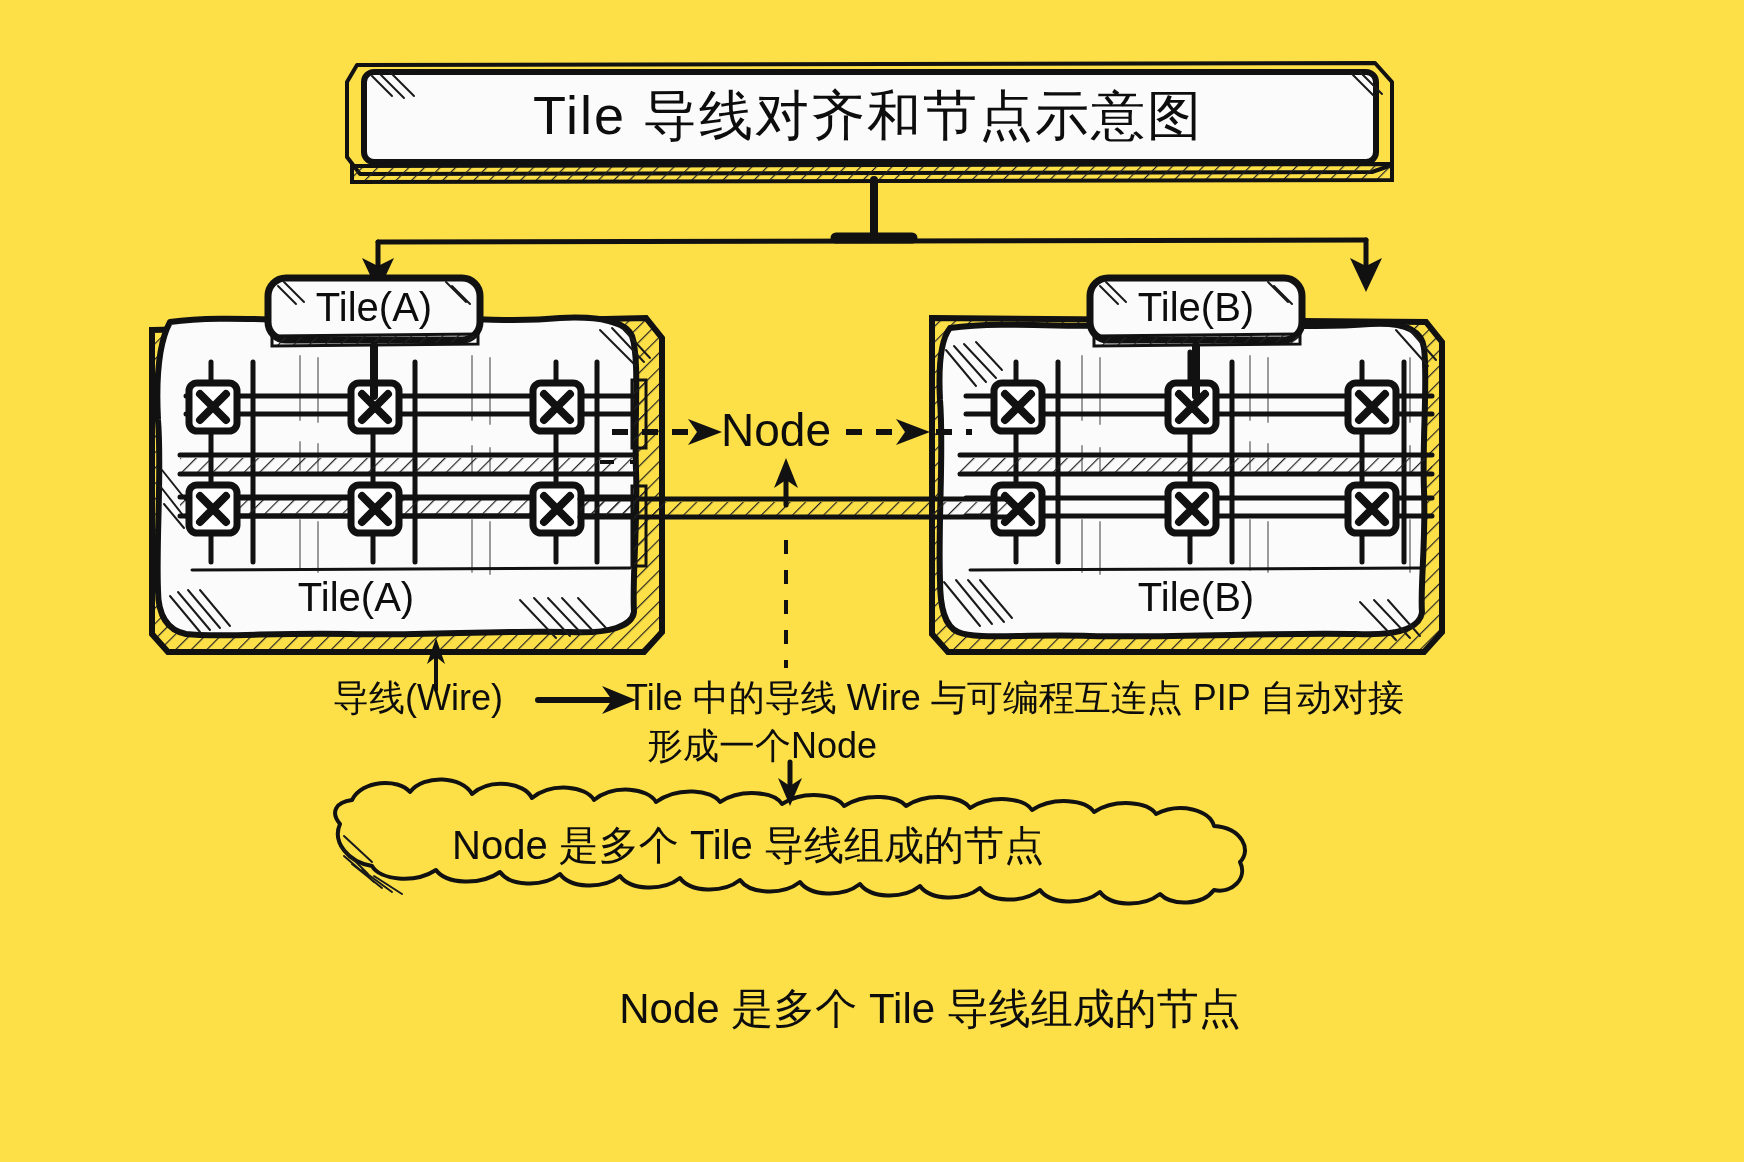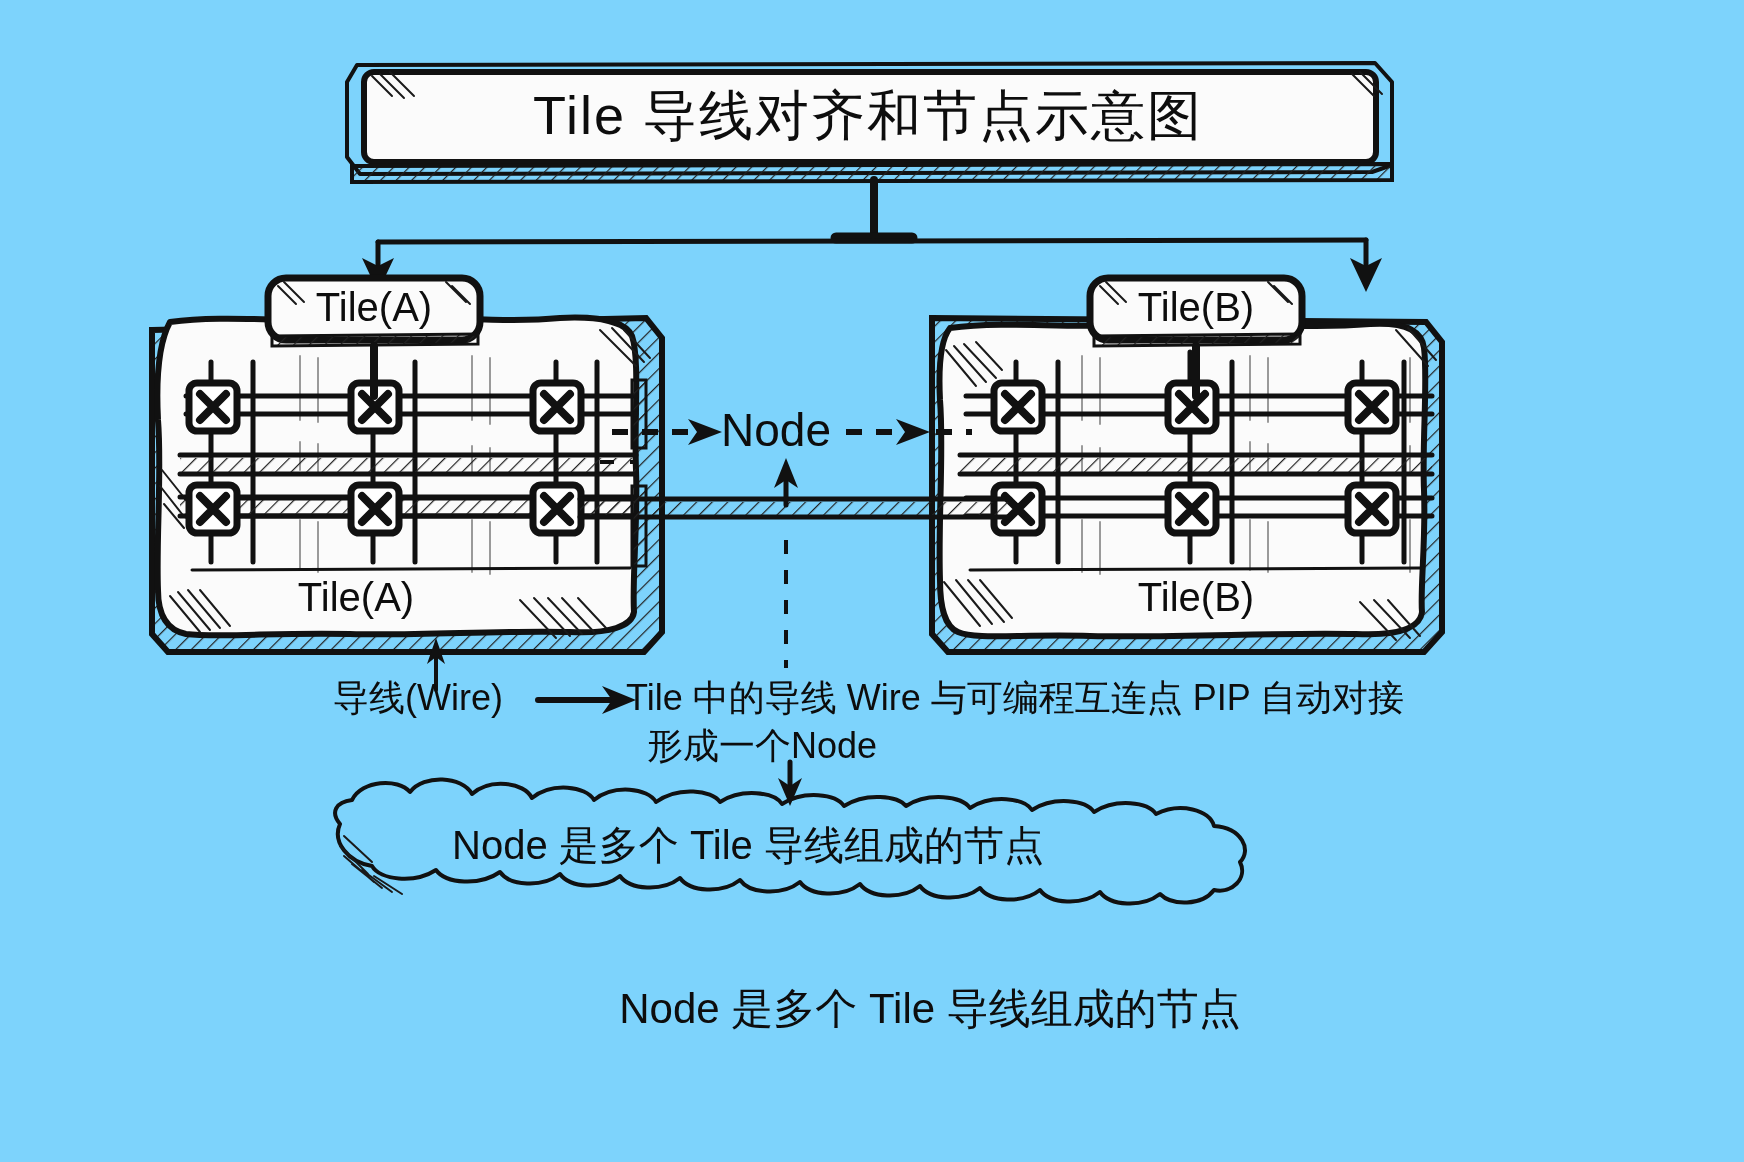--- a/index.html
+++ b/index.html
@@ -10,21 +10,21 @@
   body {
     width: 1744px;
     height: 1162px;
     font-family: "Liberation Sans", "DejaVu Sans", sans-serif;
     overflow: hidden;
     position: relative;
   }
   #stage {
     position: absolute;
     inset: 0;
-    background: #7dd3fc;
+    background: #fde047;
   }
   svg#diagram {
     position: absolute;
     left: 0;
     top: 0;
     width: 1744px;
     height: 1162px;
     display: block;
   }
   .ink {

